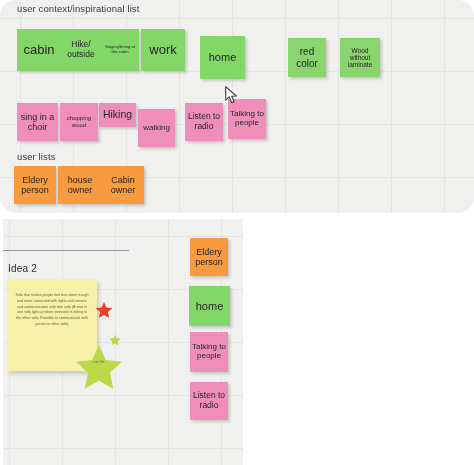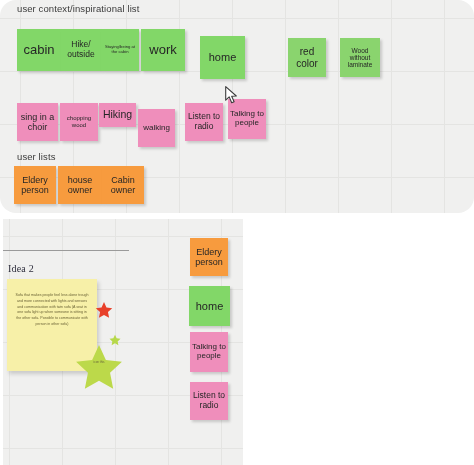--- a/index.html
+++ b/index.html
@@ -106,21 +106,21 @@
     <div class="gl-v" style="left:165px"></div>
     <div class="gl-v" style="left:218px"></div>
     <div class="gl-h" style="top:17px"></div>
     <div class="gl-h" style="top:70px"></div>
     <div class="gl-h" style="top:123px"></div>
     <div class="gl-h" style="top:176px"></div>
     <div class="gl-h" style="top:229px"></div>
   </div>
 
   <div class="rule" style="left:0px;top:31px;width:126px;"></div>
-  <div class="idea-title" style="left:5px;top:44px;font-family:Liberation Serif, serif;">Idea 2</div>
+  <div class="idea-title" style="left:5px;top:44px;">Idea 2</div>
 
   <div class="bignote" style="left:4px;top:60px;width:90px;height:92px;">
     <span class="txt">Sofa that makes people feel less alone trough and more connected with lights and sensors and communication with twin sofa (A seat in one sofa light up when someone is sitting in the other sofa. Possible to communicate with person in other sofa)</span>
   </div>
 
   <div class="star" style="left:92px;top:82px;">
     <svg width="18" height="18" viewBox="0 0 24 24">
       <polygon points="12,1.4 15.3,8.6 23,9.5 17.3,14.8 18.8,22.4 12,18.6 5.2,22.4 6.7,14.8 1,9.5 8.7,8.6" fill="#e8402a"></polygon>
     </svg>
   </div>

